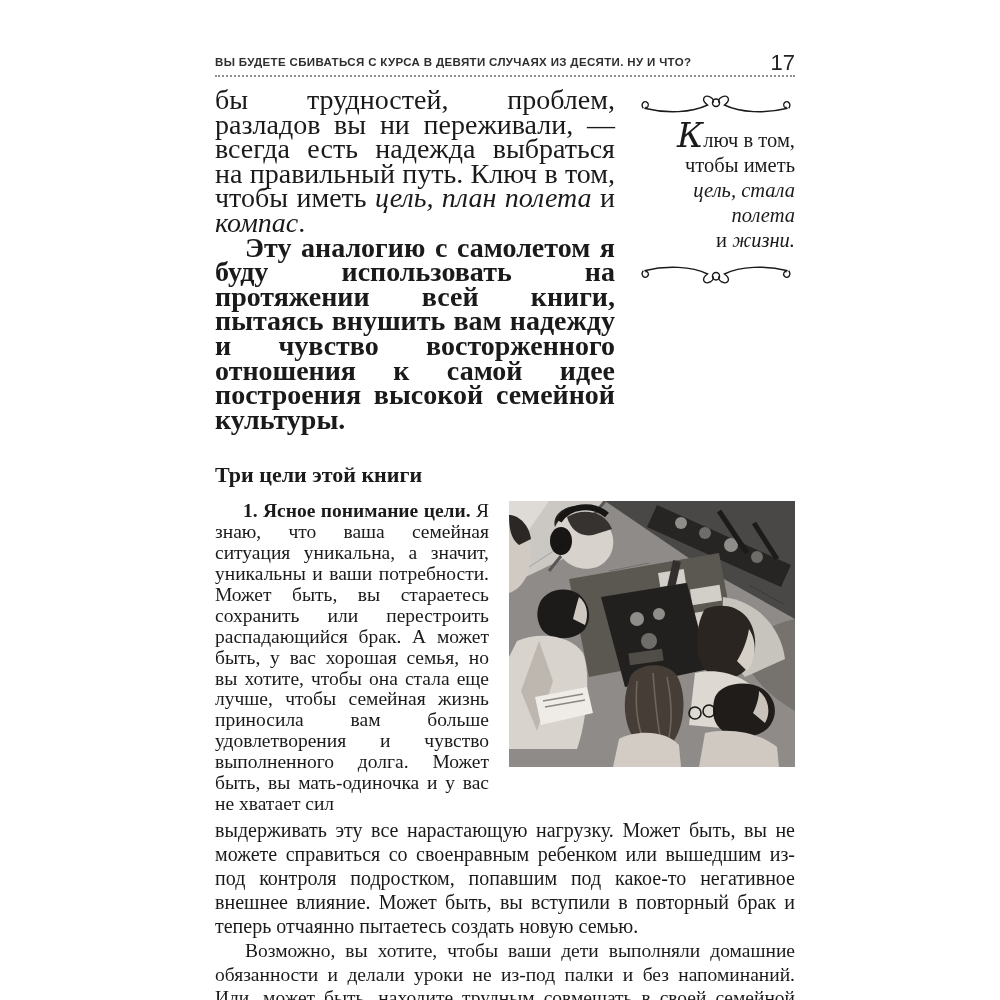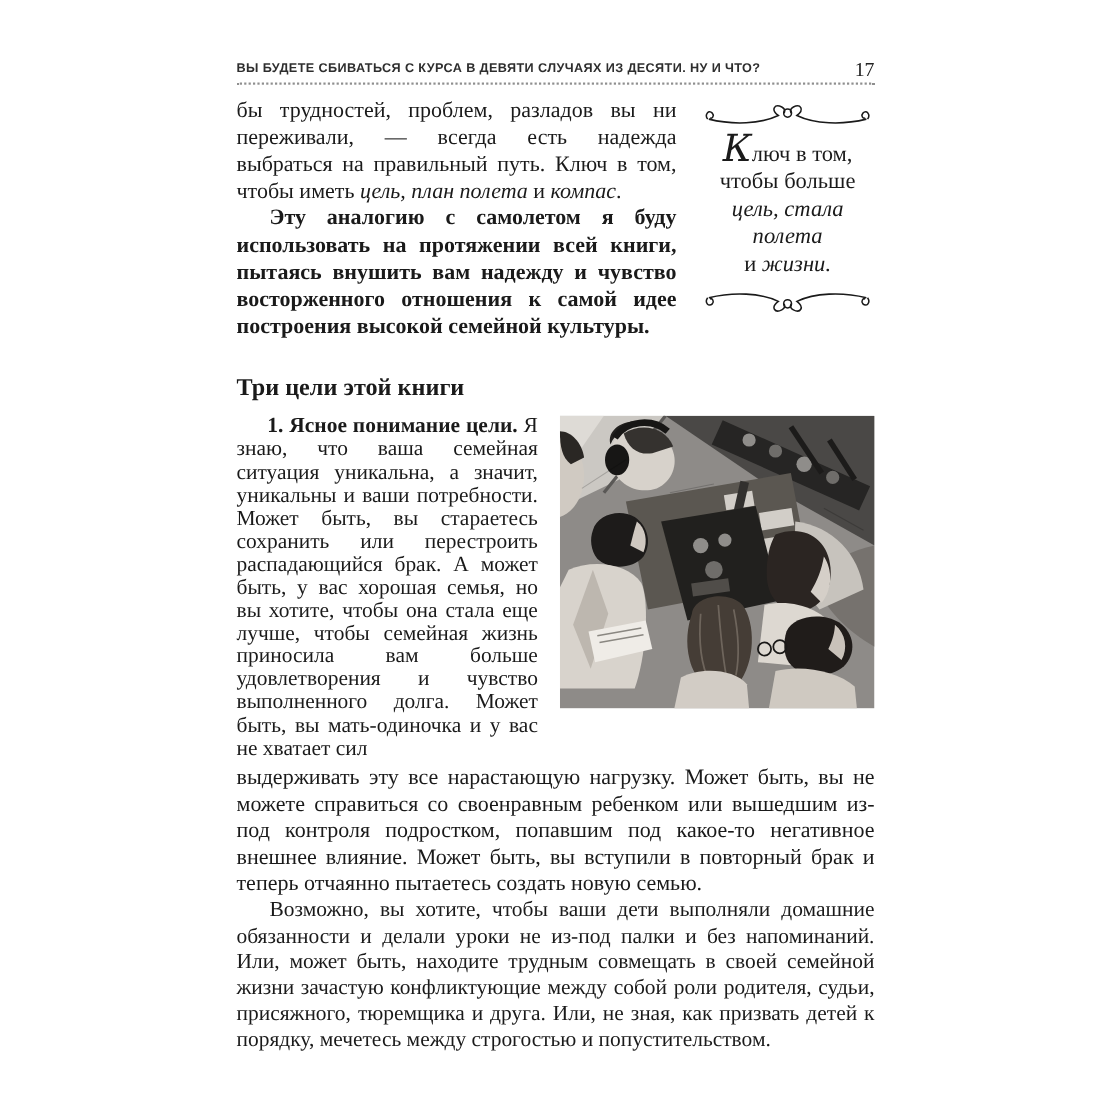--- a/index.html
+++ b/index.html
@@ -5,35 +5,35 @@
   html,body{margin:0;padding:0;background:#ffffff;}
   body{width:1000px;height:1000px;overflow:hidden;color:#1a1a1a;
        font-family:"Liberation Serif", serif;}
   .sheet{width:580px;margin-left:215px;padding-top:56px;}
 
   
   .runhead{display:flex;justify-content:space-between;align-items:flex-start;
            border-bottom:2px dotted #8f8f8f;padding-bottom:5px;}
   .runtitle{font-family:"Liberation Sans", sans-serif;font-weight:700;
             font-size:11.5px;letter-spacing:.35px;color:#2e2e2e;}
-  .pagenum{font-family:Liberation Serif, serif;font-size:18px;
+  .pagenum{font-family:Liberation Sans, sans-serif;font-size:22px;
            line-height:14px;color:#222;}
 
   
   .intro-row{display:flex;gap:22px;margin-top:11px;}
-  .intro-text{width:400px;font-size:20px;line-height:24.6px;text-align:justify;}
+  .intro-text{width:400px;font-size:28px;line-height:24.6px;text-align:justify;}
   .intro-text p{margin:0;}
   .indent{text-indent:30px;font-weight:bold;}
   i{font-style:italic;}
 
   
   .pullquote{width:158px;text-align:center;padding-top:6px;}
   .pq-orn{display:block;width:100%;height:22px;}
   .pq-orn.flip{transform:scaleY(-1);}
-  .pq-text{font-size:20.5px;line-height:25px;margin:12px 0 10px;}
+  .pq-text{font-size:20.5px;line-height:25px;margin:12px 0 10px;text-align:right;}
   .pq-initial{font-style:italic;font-size:34px;line-height:0;
               font-family:"DejaVu Serif", serif;}
 
   
   .section-heading{font-size:22px;font-weight:700;
                    margin:30px 0 13px;}
   .lead{font-size:19.5px;line-height:24.4px;text-align:justify;margin:0;}
 
   
   .wrap-row{display:flex;gap:20px;margin-top:12px;align-items:flex-start;}
@@ -69,21 +69,21 @@
         <g fill="none" stroke="#1a1a1a" stroke-width="1.3">
           <path d="M6,13 C3,9 7,5 10,8 C12,10 10,13 8,12"></path>
           <path d="M7,13 C28,18 52,17 67,10 C60,5 64,0 70,3 C72,4 73,6 72,8"></path>
           <path d="M144,13 C147,9 143,5 140,8 C138,10 140,13 142,12"></path>
           <path d="M143,13 C122,18 98,17 83,10 C90,5 86,0 80,3 C78,4 77,6 78,8"></path>
           <circle cx="75" cy="8" r="3.4"></circle>
         </g>
       </svg>
       <div class="pq-text">
         <span class="pq-initial">К</span><span>люч в том,</span><br>
-        <span>чтобы больше</span><br>
+        <span>чтобы иметь</span><br>
         <i>цель, стала</i><br>
         <i>полета</i><br>
         <span>и </span><i>жизни.</i>
       </div>
       <svg class="pq-orn flip" viewBox="0 0 150 20" preserveAspectRatio="none" aria-hidden="true">
         <g fill="none" stroke="#1a1a1a" stroke-width="1.3">
           <path d="M6,13 C3,9 7,5 10,8 C12,10 10,13 8,12"></path>
           <path d="M7,13 C28,18 52,17 67,10 C60,5 64,0 70,3 C72,4 73,6 72,8"></path>
           <path d="M144,13 C147,9 143,5 140,8 C138,10 140,13 142,12"></path>
           <path d="M143,13 C122,18 98,17 83,10 C90,5 86,0 80,3 C78,4 77,6 78,8"></path>

